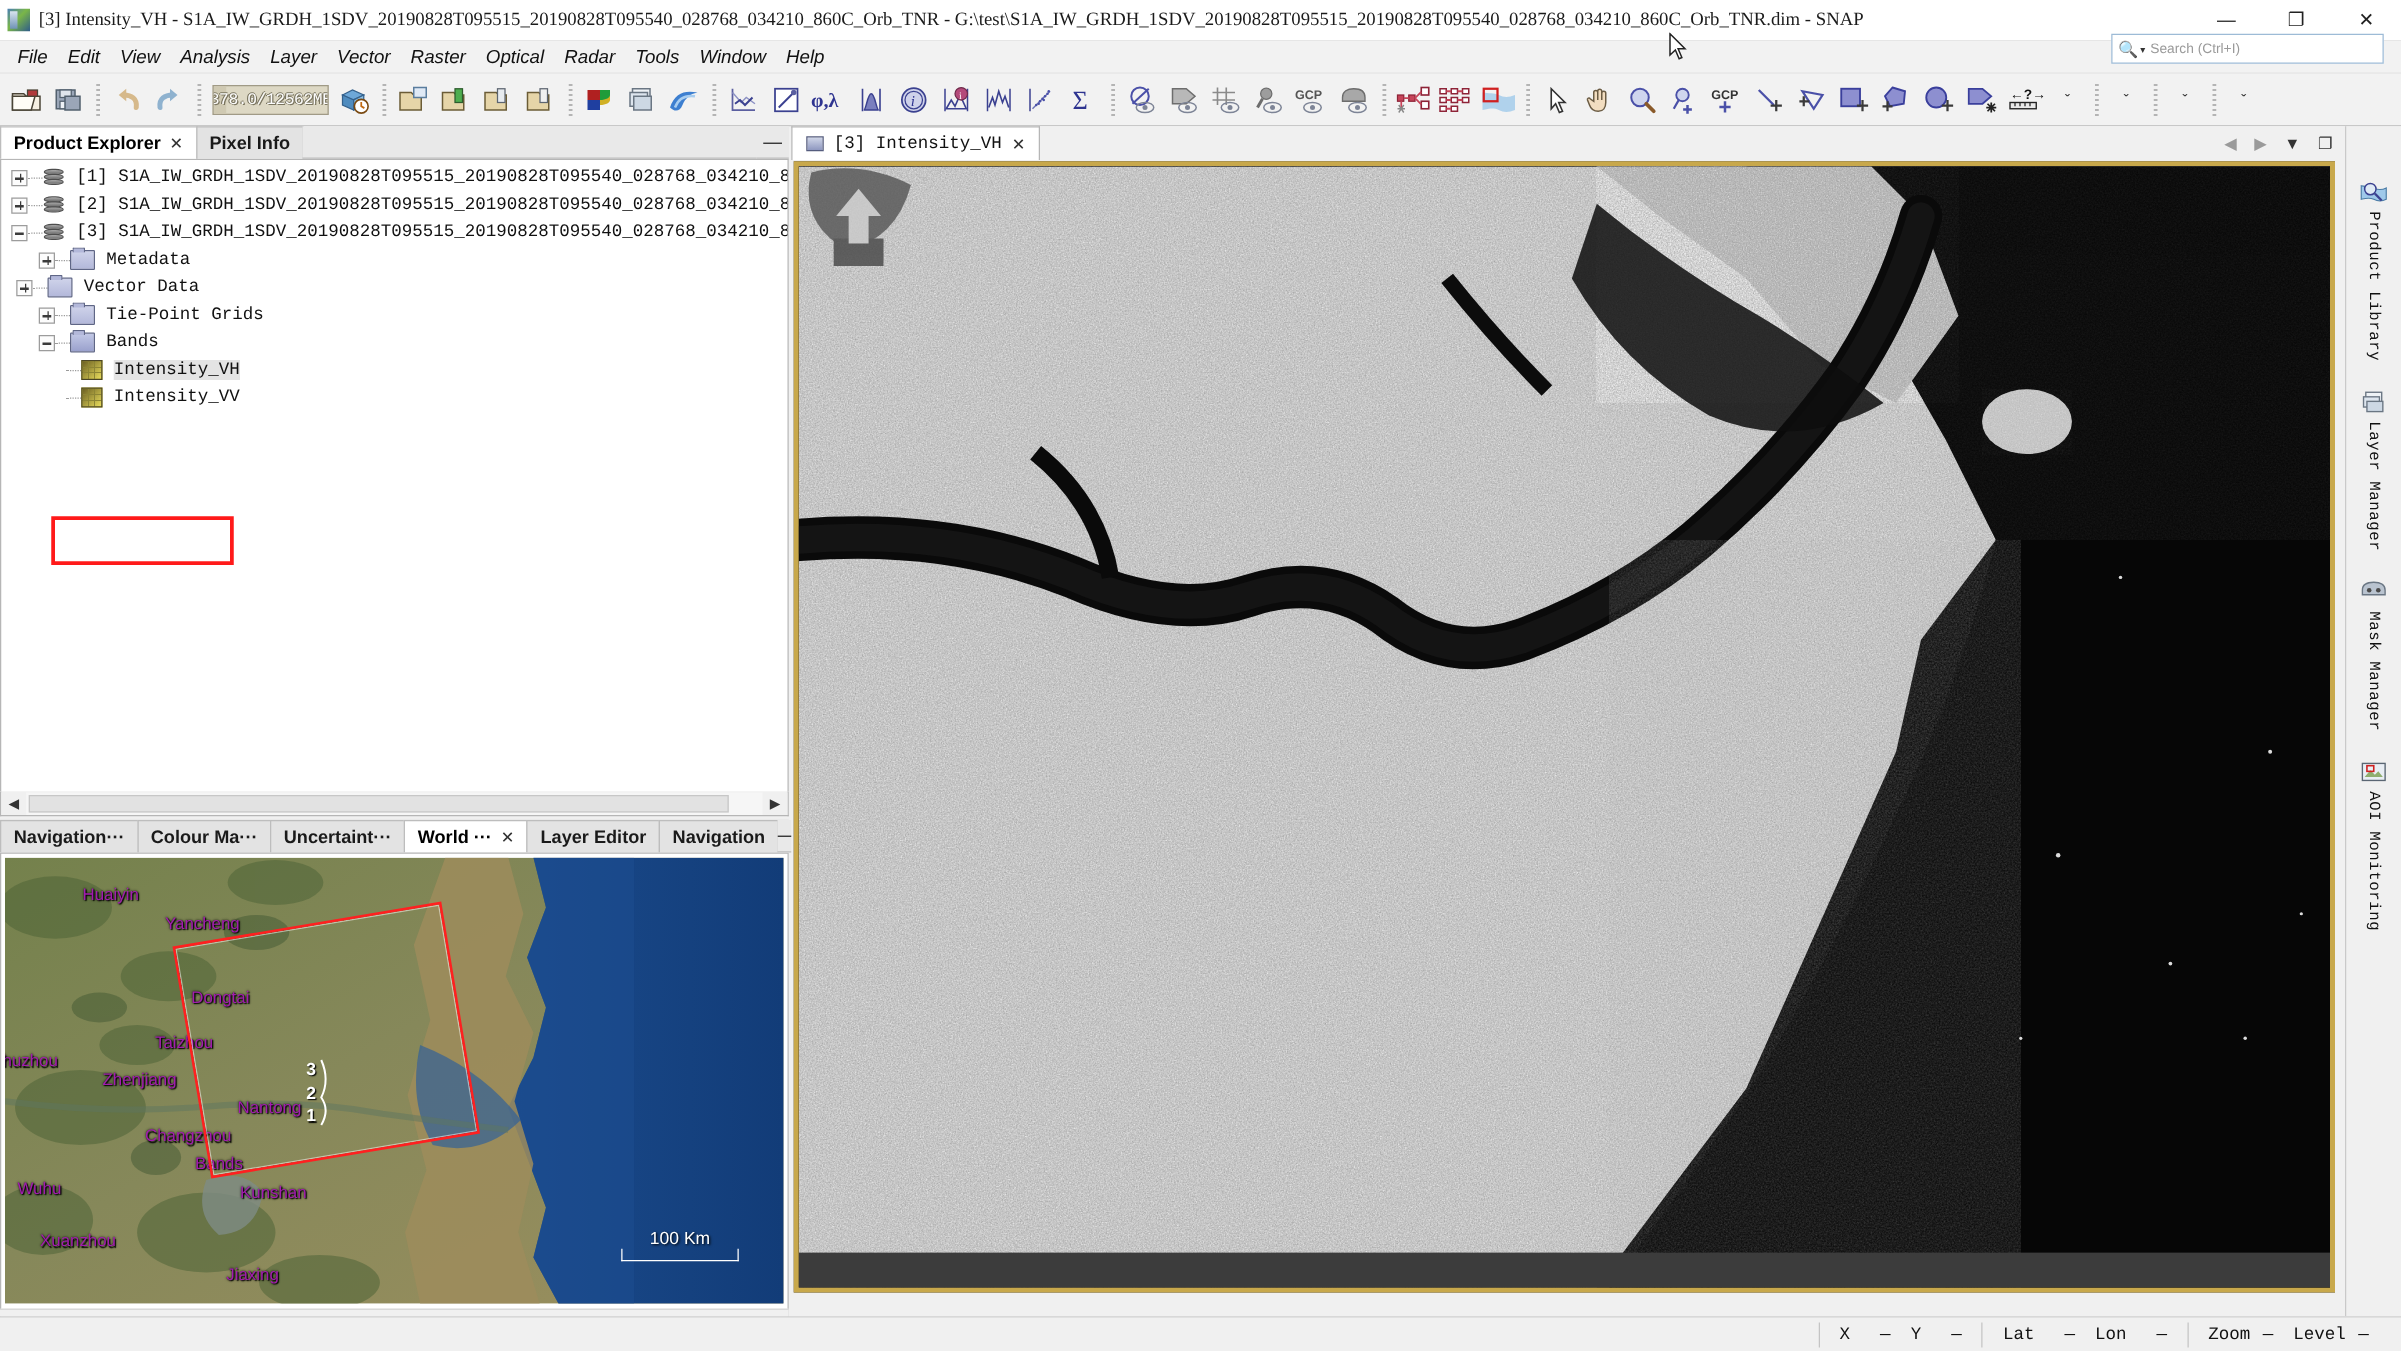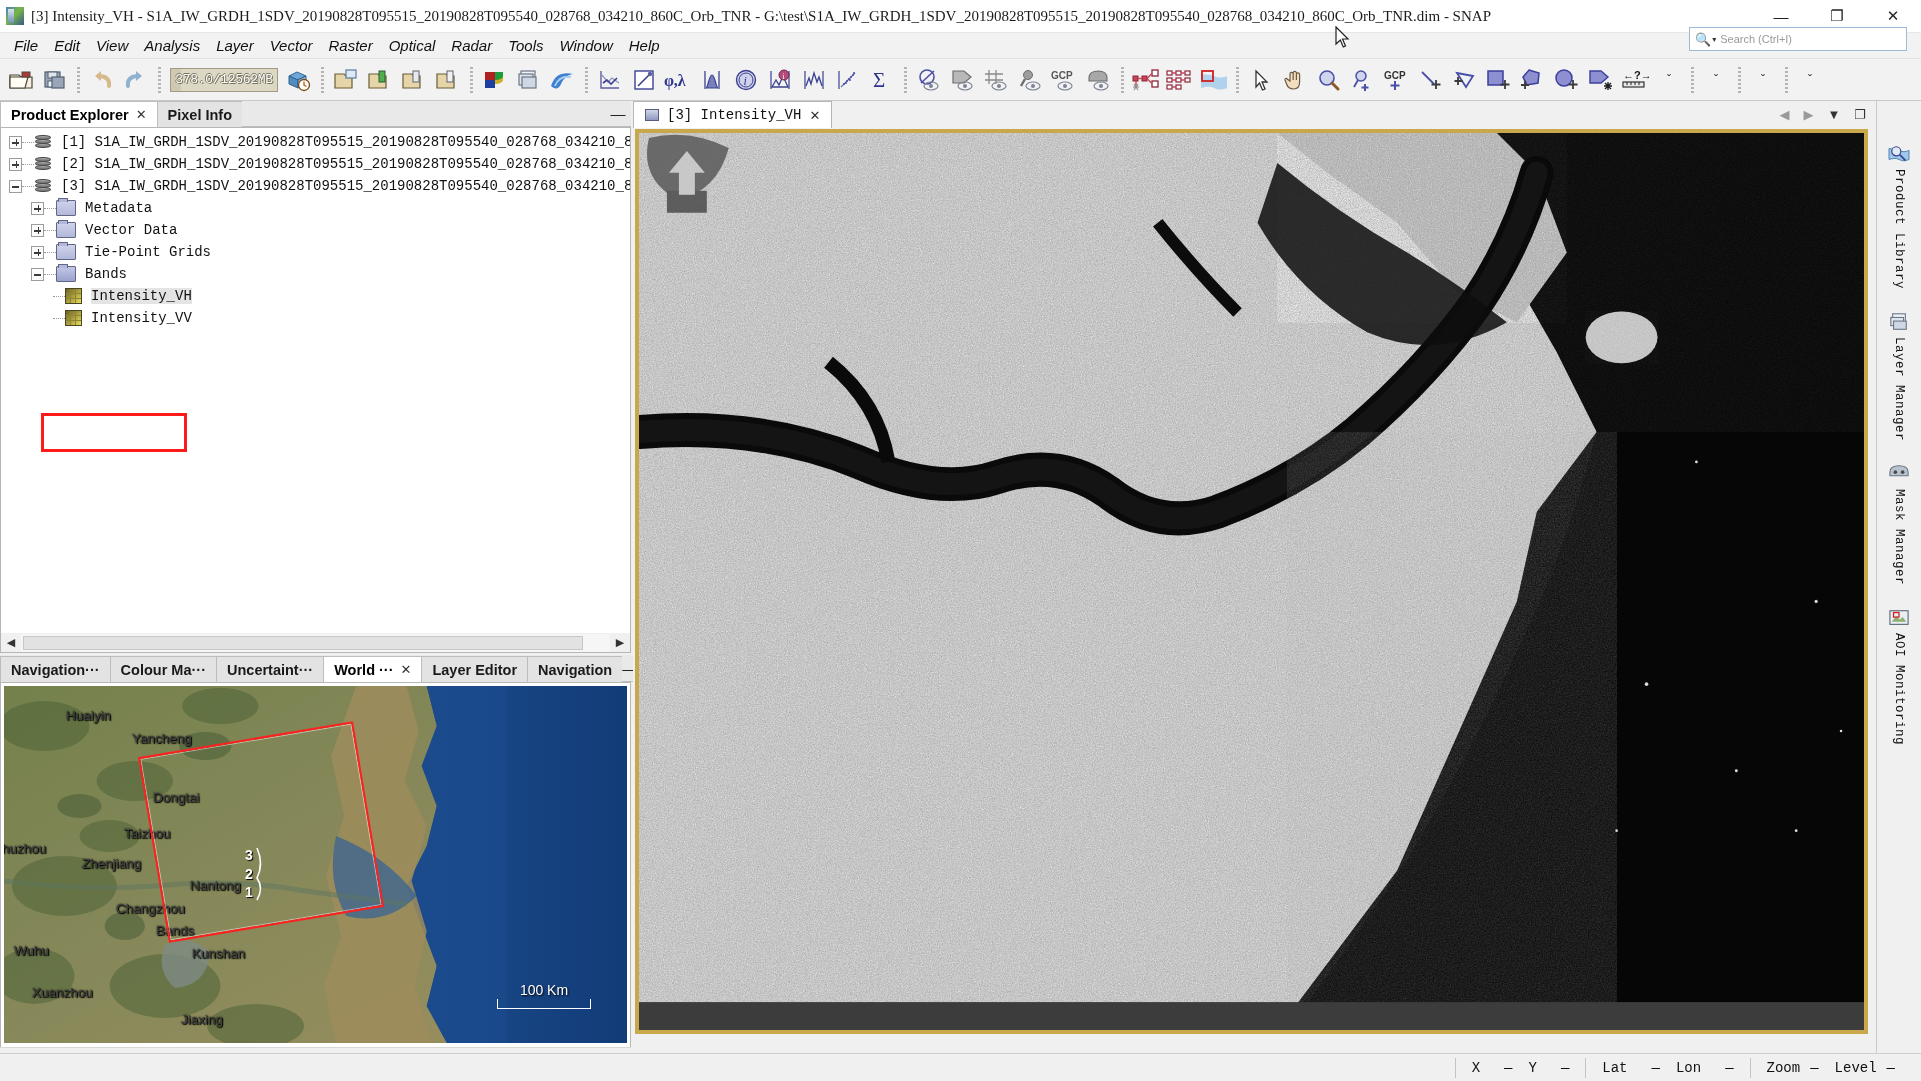--- a/index.html
+++ b/index.html
@@ -65,21 +65,21 @@
   }
   .tb-sep { width: 3px; height: 26px; margin: 0 5px;
     background-image: repeating-linear-gradient(180deg,#b4b4b4 0 2px,transparent 2px 4px);
   }
   .tb-btn {
     width: 32px; height: 32px; display: flex; align-items: center; justify-content: center;
     margin: 0 1px; flex: none; cursor: default; position: relative;
   }
   .tb-btn svg { display: block; }
   .mem-bar {
-    width: 108px; height: 24px; border: 1px solid #a09a86;
+    width: 93px; height: 24px; border: 1px solid #a09a86;
     background: #ddd8c4; display: flex; align-items: center; justify-content: center;
     margin: 0 4px; flex: none; position: relative; overflow: hidden;
   }
   .mem-fill { position:absolute; left:0; top:0; bottom:0; width:10px; background:#cfc9b2; }
   .mem-text {
     position: relative; font-family: "Liberation Mono", monospace;
     font-size: 13px; color: #fcfcfc; letter-spacing: -0.3px;
     text-shadow: 1px 1px 0 #7a7560, -1px 0 0 #7a7560, 0 -1px 0 #7a7560;
     white-space: nowrap;
   }
@@ -175,21 +175,21 @@
     height: 394px; border: 1px solid #b6b6b6; background: #fff; position: relative; overflow:hidden;
   }
   .wm-canvas { position:absolute; left:3px; top:3px; right:3px; height: 357px; overflow:hidden; }
   .wm-status {
     position:absolute; left:0; right:0; bottom:0; height: 28px; background:#f4f4f4;
     border-top:1px solid #c9c9c9; display:flex; align-items:center; justify-content:center;
     font-family:"Liberation Mono", monospace; font-size: 14px; color:#111;
   }
   .wm-label {
     position: absolute; font-family: "Liberation Sans", sans-serif; font-size: 13.5px;
-    color: #404040; text-shadow: 0 0 2px #000, 1px 1px 1px #000; white-space: nowrap; text-align: center;
+    color: #a21caf; text-shadow: 0 0 2px #000, 1px 1px 1px #000; white-space: nowrap; text-align: center;
   }
   .scale-bar { position:absolute; right: 36px; bottom: 34px; width: 94px; }
   .scale-bar .bar { height: 10px; border: 1.5px solid #fff; border-top: none; }
   .scale-bar .txt {
     position:absolute; left:50%; transform:translateX(-50%); bottom: 11px;
     color:#fff; font-size: 14px; text-shadow: 1px 1px 2px #000; white-space:nowrap;
   }
   .footprint {
     position: absolute; left: 148px; top: 52px; width: 218px; height: 188px;
     border: 2px solid #ff2020; transform: rotate(-9.5deg); box-shadow: 0 0 0 1px rgba(255,255,255,.5) inset;
@@ -675,21 +675,21 @@
           <span class="tlabel">[3] S1A_IW_GRDH_1SDV_20190828T095515_20190828T095540_028768_034210_860C_Orb_</span>
         </div>
 
         <div class="trow" style="padding-left:30px">
           <span class="tog plus"></span>
           <span class="dots"></span>
           <span class="folder"></span>
           <span class="tlabel">Metadata</span>
         </div>
 
-        <div class="trow" style="padding-left:30px">
+        <div class="trow" style="padding-left:12px">
           <span class="tog plus"></span>
           <span class="dots"></span>
           <span class="folder"></span>
           <span class="tlabel">Vector Data</span>
         </div>
 
         <div class="trow" style="padding-left:30px">
           <span class="tog plus"></span>
           <span class="dots"></span>
           <span class="folder"></span>

